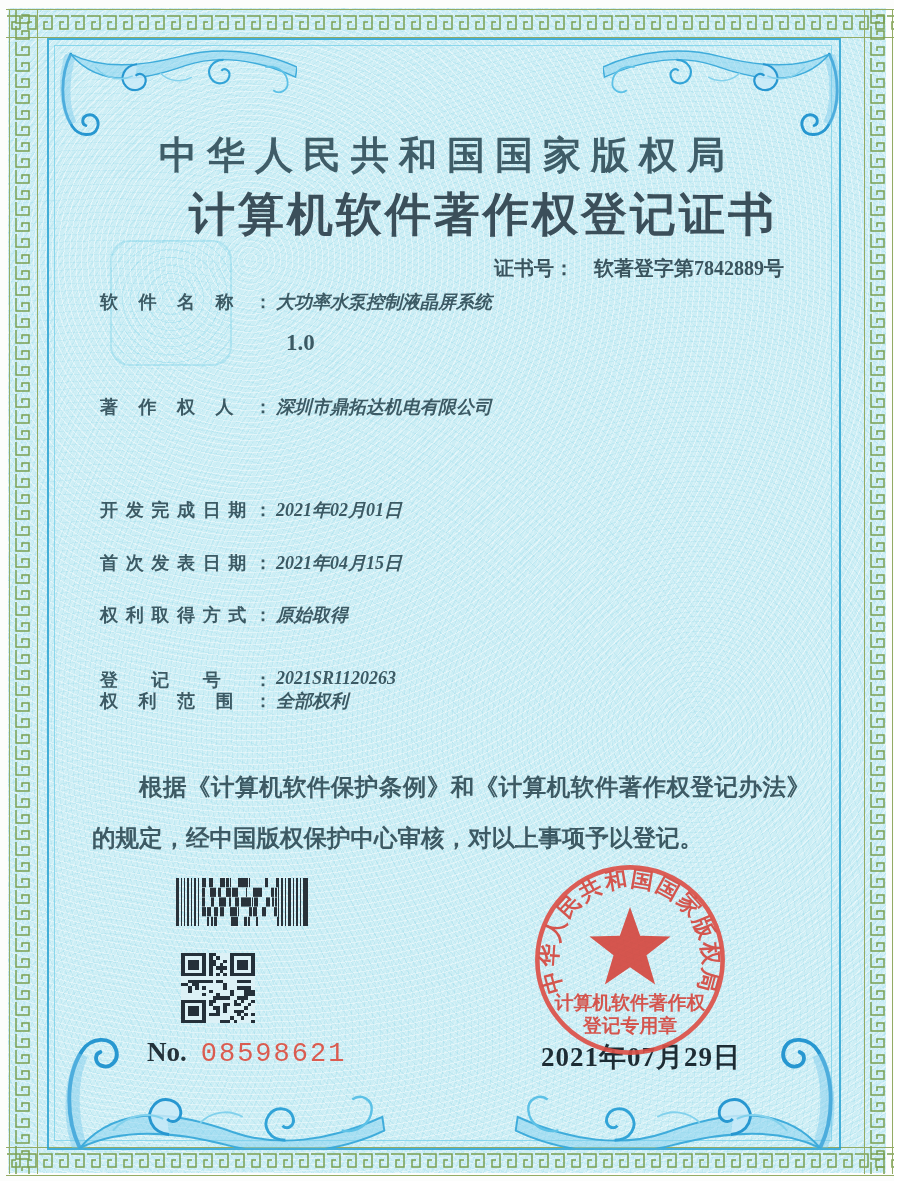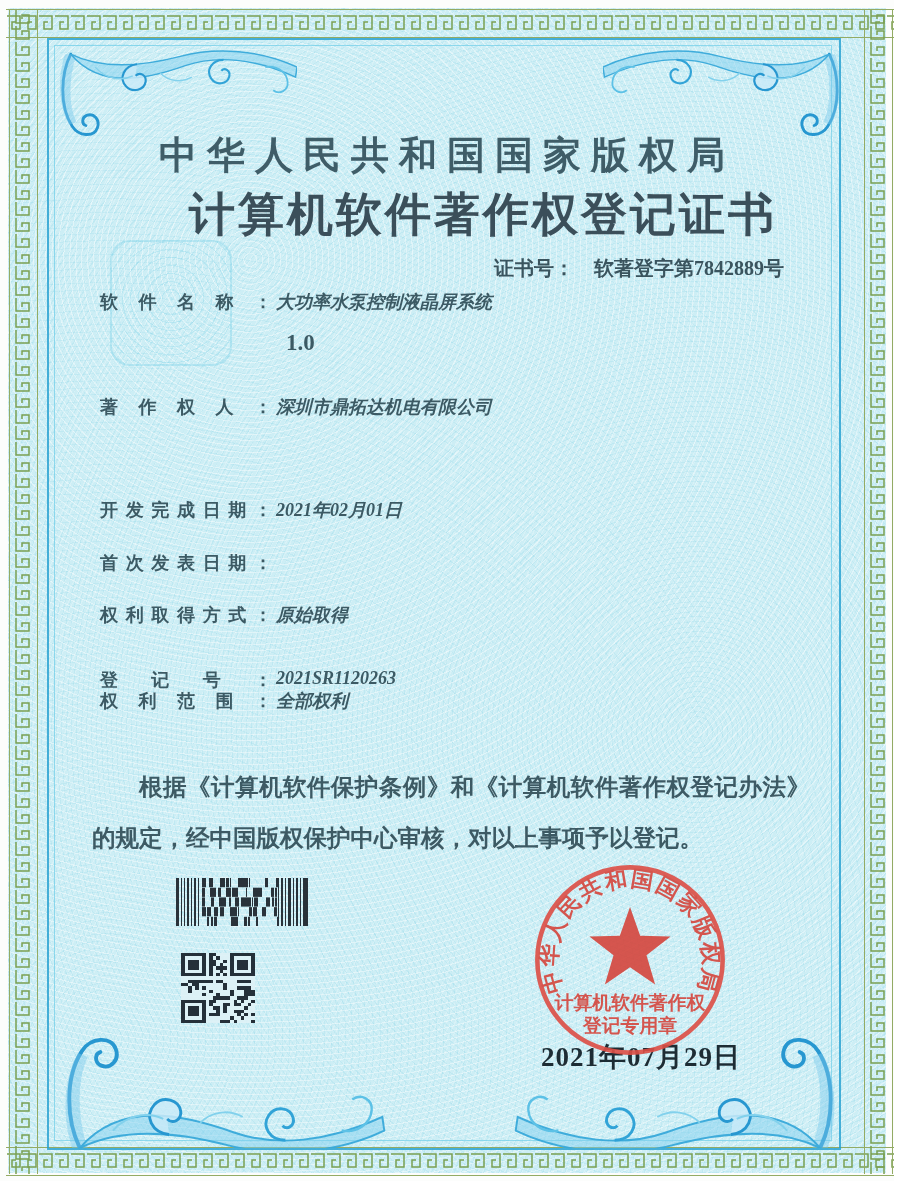--- a/index.html
+++ b/index.html
@@ -388,20 +388,21 @@
     <span class="val">深圳市鼎拓达机电有限公司</span>
   </div>
 
   <div id="row2" class="t row">
     <span class="lbl">开发完成日期：</span>
     <span class="val">2021年02月01日</span>
   </div>
 
   <div id="row3" class="t row">
     <span class="lbl">首次发表日期：</span>
+    <span class="val">2021年04月15日</span>
   </div>
 
   <div id="row4" class="t row">
     <span class="lbl">权利取得方式：</span>
     <span class="val">原始取得</span>
   </div>
 
   <div id="row5" class="t row">
     <span class="lbl">权利范围：</span>
     <span class="val">全部权利</span>
@@ -603,20 +604,24 @@
       <rect x="1" y="1" width="5" height="5" fill="#def2f7"></rect>
       <rect x="2" y="2" width="3" height="3" fill="#16202a"></rect>
       <rect x="14" y="0" width="7" height="7" fill="#16202a"></rect>
       <rect x="15" y="1" width="5" height="5" fill="#def2f7"></rect>
       <rect x="16" y="2" width="3" height="3" fill="#16202a"></rect>
       <rect x="0" y="14" width="7" height="7" fill="#16202a"></rect>
       <rect x="1" y="15" width="5" height="5" fill="#def2f7"></rect>
       <rect x="2" y="16" width="3" height="3" fill="#16202a"></rect>
     </svg>
 
+  <div class="t serial">
+    <span class="no">No.</span>
+    <span class="num">08598621</span>
+  </div>
 
   <svg id="seal-svg" viewBox="0 0 220 220">
     <circle cx="110" cy="110" r="91" fill="none" stroke="#dd4e45" stroke-width="4.5"></circle>
     <path id="sealArc" d="M 44.8 140.4 A 72 72 0 1 1 175.2 140.4" fill="none"></path>
     <text font-size="22" font-weight="bold" fill="#d5453c" letter-spacing="2">
       <textPath href="#sealArc" startOffset="50%" text-anchor="middle">中华人民共和国国家版权局</textPath>
     </text>
     <polygon fill="#d5453c" points="110,58 100,86.3 70.1,87 93.8,105.3 85.3,134 110,117 134.7,134 126.2,105.3 149.9,87 120,86.3"></polygon>
     <text x="110" y="158" font-size="18.5" font-weight="bold" fill="#d5453c" text-anchor="middle">计算机软件著作权</text>
     <text x="110" y="181" font-size="18.5" font-weight="bold" fill="#d5453c" text-anchor="middle">登记专用章</text>

